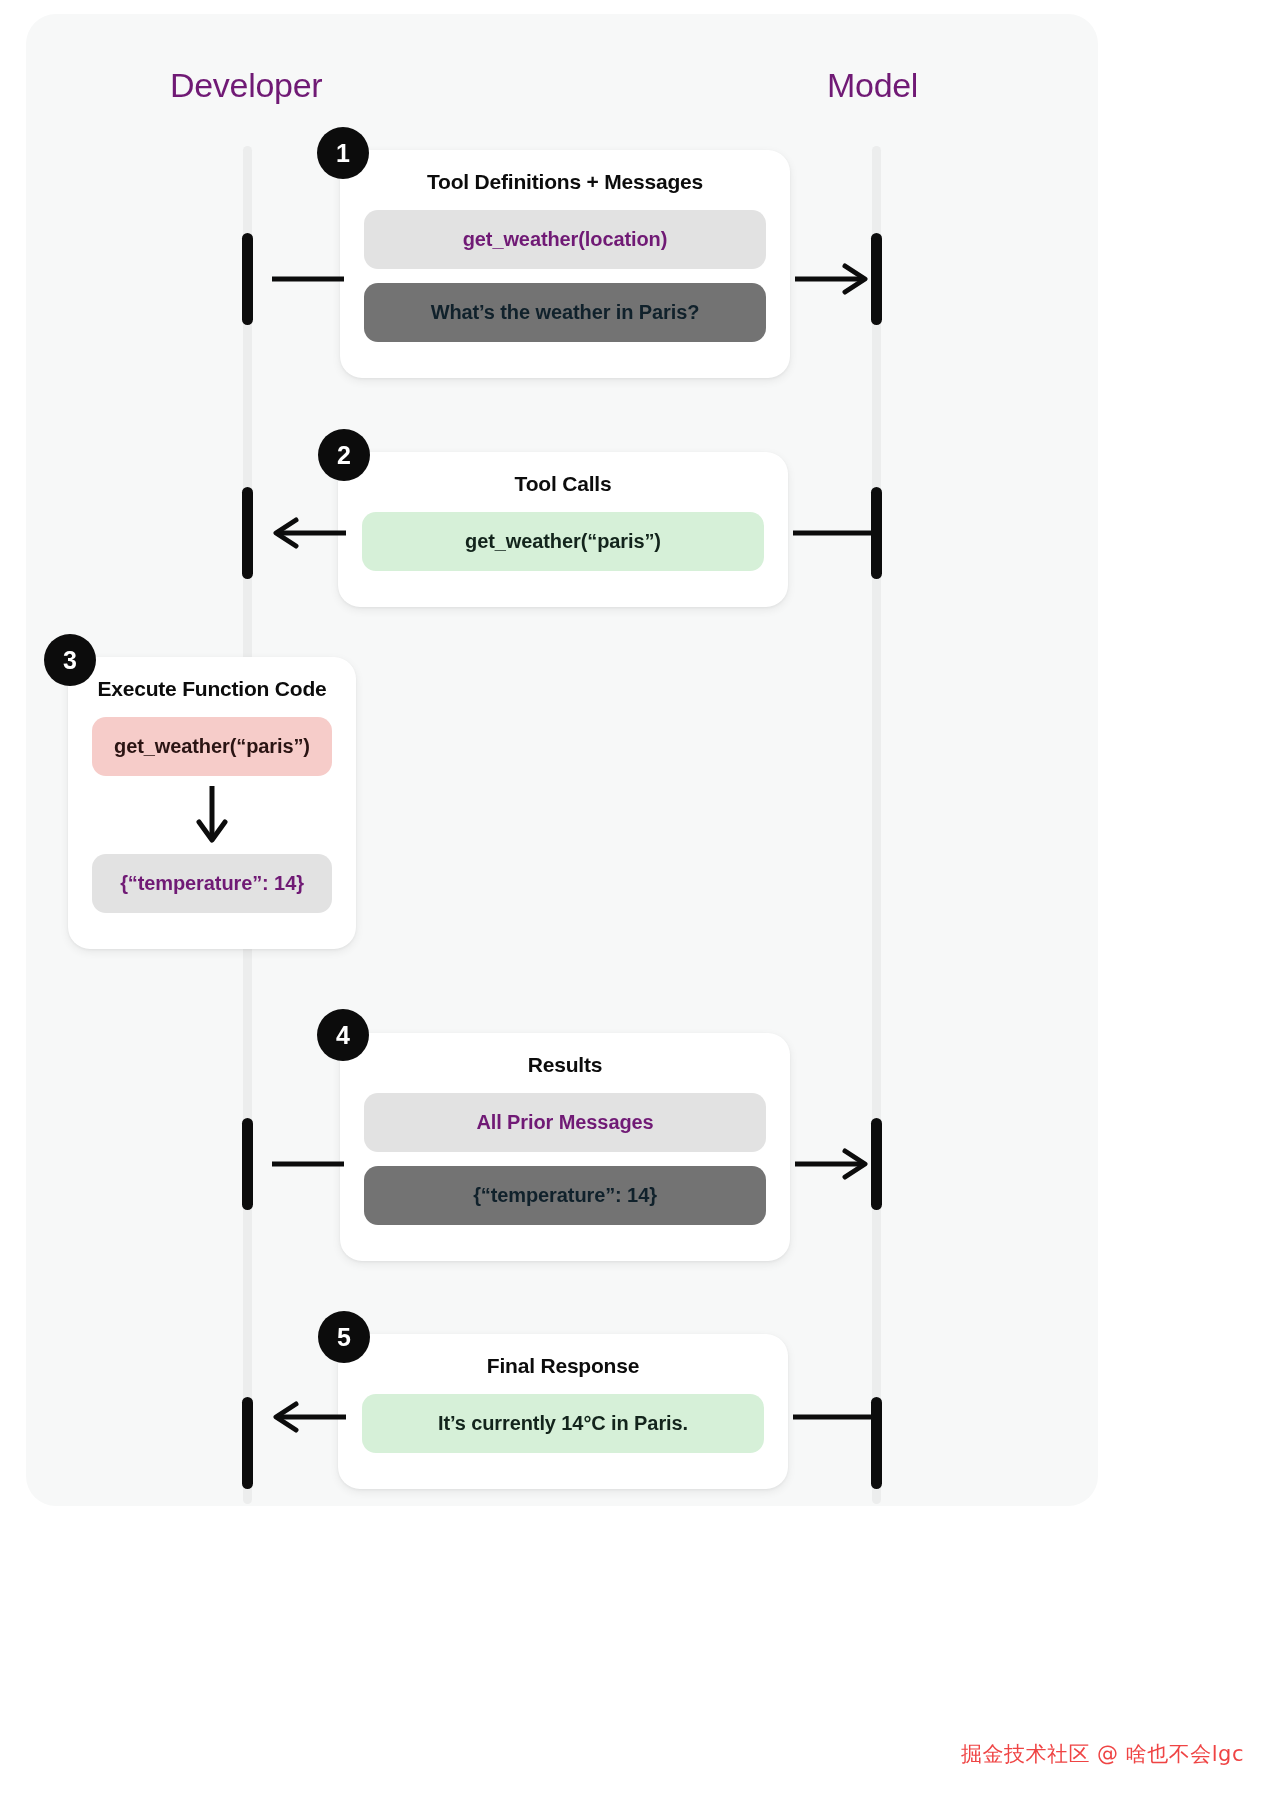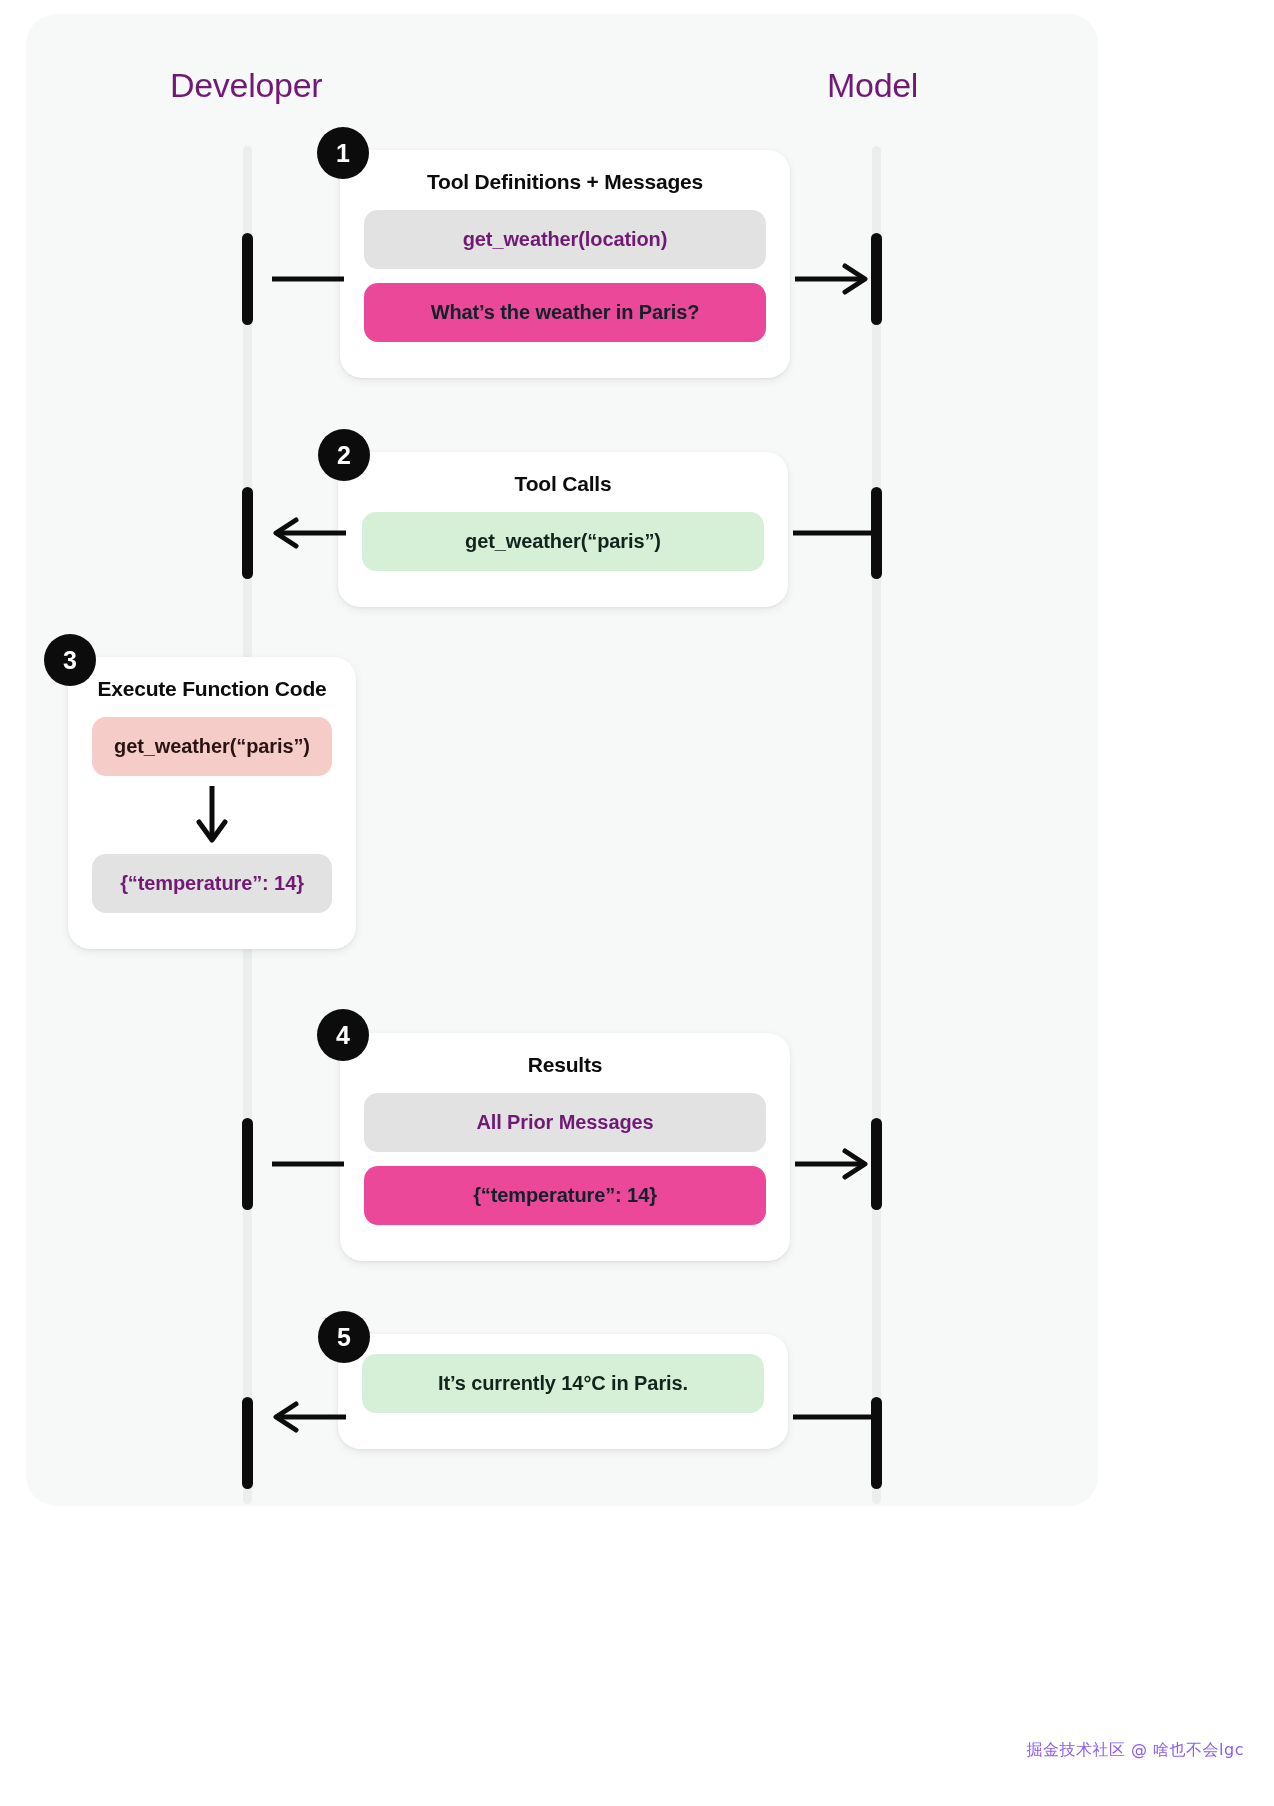--- a/index.html
+++ b/index.html
@@ -81,21 +81,21 @@
     font-size: 20px;
     font-weight: 600;
     color: #13241c;
     padding: 18px 10px;
     letter-spacing: -0.1px;
     white-space: nowrap;
     overflow: hidden;
   }
   .pill + .pill { margin-top: 14px; }
   .pill-grey  { background: #e2e2e2; color: #701a75; }
-  .pill-blue  { background: #ec4899; color: #10212b; }
+  .pill-blue  { background: #737373; color: #10212b; }
   .pill-green { background: #d6f0d8; color: #13241c; }
   .pill-red   { background: #f6ccc9; color: #2a1413; }
 
   
   .step-badge {
     position: absolute;
     width: 52px;
     height: 52px;
     border-radius: 50%;
     background: #0c0c0c;
@@ -121,22 +121,22 @@
     display: flex;
     justify-content: center;
     margin: 10px 0 8px 0;
   }
 
   
   #watermark {
     position: absolute;
     right: 30px;
     top: 1740px;
-    font-size: 16px;
-    color: #8b5cf6;
+    font-size: 21px;
+    color: #ef4444;
     letter-spacing: 0.5px;
     white-space: nowrap;
     font-family: "DejaVu Sans", sans-serif;
   }
 </style>
 </head>
 <body>
 
 <div id="stage">
 
@@ -230,18 +230,19 @@
       <polyline points="28,0 8,13 28,26" fill="none" stroke="#0c0c0c" stroke-width="5" stroke-linecap="round" stroke-linejoin="round"></polyline>
     </svg>
   </div>
   <div class="connector" style="left:793px; top:1404px; width:80px;">
     <svg width="80" height="26" viewBox="0 0 80 26">
         <line x1="0" y1="13" x2="80" y2="13" stroke="#0c0c0c" stroke-width="5"></line>
       </svg>
   </div>
   <div class="step-badge" style="left:318px; top:1311px;">5</div>
   <div class="card" style="left:338px; top:1334px; width:450px;">
+    <div class="card-title">Final Response</div>
     <div class="pill pill-green">It’s currently 14°C in Paris.</div>
   </div>
 
   <div id="watermark">掘金技术社区 @ 啥也不会lgc</div>
 
 </div>
 
 </body></html>

